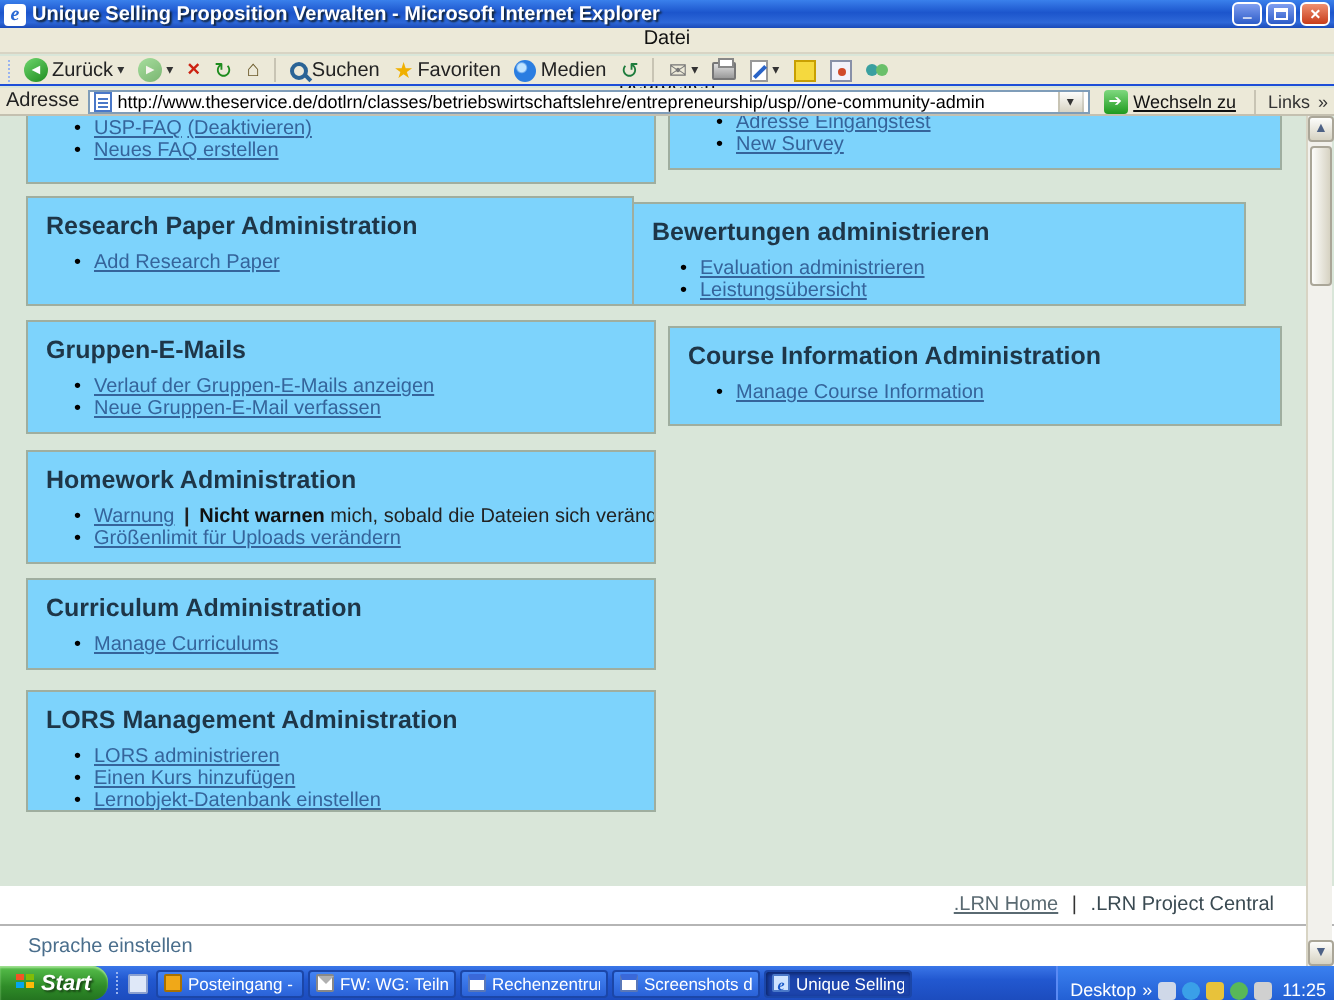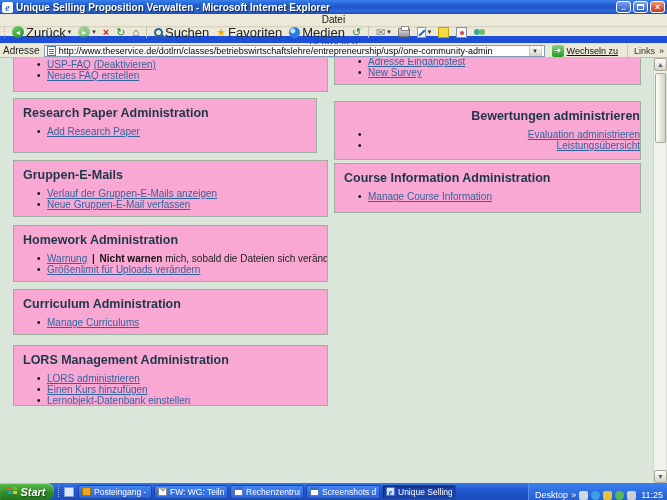--- a/index.html
+++ b/index.html
@@ -32,22 +32,22 @@
     font-size:10px; color:#111;flex-direction:column; }
   .menubar .spacer { flex:1; }
   .winlogo { width:14px; height:12px; display:grid; grid-template-columns:6px 6px;
     grid-template-rows:5px 5px; gap:1px; }
   .winlogo i { display:block; }
   .winlogo i:nth-child(1){background:#f35325;} .winlogo i:nth-child(2){background:#81bc06;}
   .winlogo i:nth-child(3){background:#05a6f0;} .winlogo i:nth-child(4){background:#ffba08;}
 
   
   .toolbar { position:absolute; top:28px; left:0; right:0; height:15px; background:#ece9d8;
-    border-bottom:7px solid #1d4ed8; display:flex; align-items:center; padding:0 4px; gap:3px;
-    font-size:13px; color:#222; }
+    border-bottom:1px solid #1d4ed8; display:flex; align-items:center; padding:0 4px; gap:3px;
+    font-size:10px; color:#222; }
   .tbtn { display:inline-flex; align-items:center; gap:2px; padding:0 2px; height:14px; }
   .caret { font-size:7px; color:#333; }
   .caret::before { content:"▾"; }
   .tsep { width:1px; height:12px; background:#c8c4b4; margin:0 2px; }
   .cir { width:12px; height:12px; border-radius:50%;
     background:linear-gradient(145deg,#6fd66f,#1e8c1e); color:#fff; font-size:7px;
     display:inline-flex; align-items:center; justify-content:center; }
   .cir.dis { opacity:.55; }
   .i-back::before{content:"◄";} .i-fwd::before{content:"►";}
   .i-stop { color:#cc2211; font-size:11px; font-weight:bold; }
@@ -99,21 +99,21 @@
     background:linear-gradient(#7fd87f,#1e9a1e); color:#fff; font-size:8px;
     display:flex; align-items:center; justify-content:center; }
   .go-ico::before{content:"➔";}
   .go-text { font-size:9px; color:#111;text-decoration:underline; }
   .links-lbl { color:#333; }
   .chev { color:#333; font-size:9px; } .chev::before{content:"»";}
 
   
   .content { position:absolute; top:58px; left:0; right:0; height:425px; background:#d9e6d9;
     overflow:hidden; }
-  .panel { position:absolute; background:#f9a8d4; border:1px solid #9fae9f; overflow:hidden; }
+  .panel { position:absolute; background:#7dd3fc; border:1px solid #9fae9f; overflow:hidden; }
   .ptitle { font-size:12.5px; font-weight:bold; color:#1e3648; padding:7px 0 0 9px;
     white-space:nowrap; }
   ul.plinks { list-style:none; margin:6px 0 0 33px; }
   ul.plinks li { font-size:10px; line-height:11px; color:#222; position:relative; white-space:nowrap; }
   ul.plinks li::before { content:"•"; position:absolute; left:-10px; color:#000; }
   ul.plinks.toponly { margin-top:20px; }
   a.plink { color:#35649b; text-decoration:underline; cursor:pointer; }
   .sep-pipe { color:#222; font-weight:bold; margin:0 2px; }
   .warn-bold { color:#111; font-weight:bold; }
 
@@ -319,21 +319,21 @@
 
     <div class="panel" style="top:40px;left:13px;width:304px;height:55px;">
       <div class="ptitle">Research Paper Administration</div>
       <ul class="plinks">
         <li>
           <a class="plink">Add Research Paper</a>
         </li>
       </ul>
     </div>
 
-    <div class="panel" style="top:43px;left:334px;width:307px;height:59px;text-align:right;">
+    <div class="panel" style="top:43px;left:316px;width:307px;height:52px;">
       <div class="ptitle">Bewertungen administrieren</div>
       <ul class="plinks">
         <li>
           <a class="plink">Evaluation administrieren</a>
         </li>
         <li>
           <a class="plink">Leistungsübersicht</a>
         </li>
       </ul>
     </div>
@@ -391,20 +391,29 @@
         </li>
         <li>
           <a class="plink">Einen Kurs hinzufügen</a>
         </li>
         <li>
           <a class="plink">Lernobjekt-Datenbank einstellen</a>
         </li>
       </ul>
     </div>
 
+    <div class="footer">
+      <div class="footer-links">
+        <a>.LRN Home</a>
+        <span class="fsep">|</span>
+        <span class="fplain">.LRN Project Central</span>
+      </div>
+      <div class="footer-hr"></div>
+      <a class="lang">Sprache einstellen</a>
+    </div>
 
     <div class="vscroll">
       <span class="sbtn up"></span>
       <span class="sthumb"></span>
       <span class="sbtn down"></span>
     </div>
   </div>
 
   <div class="taskbar">
     <div class="startbtn">

